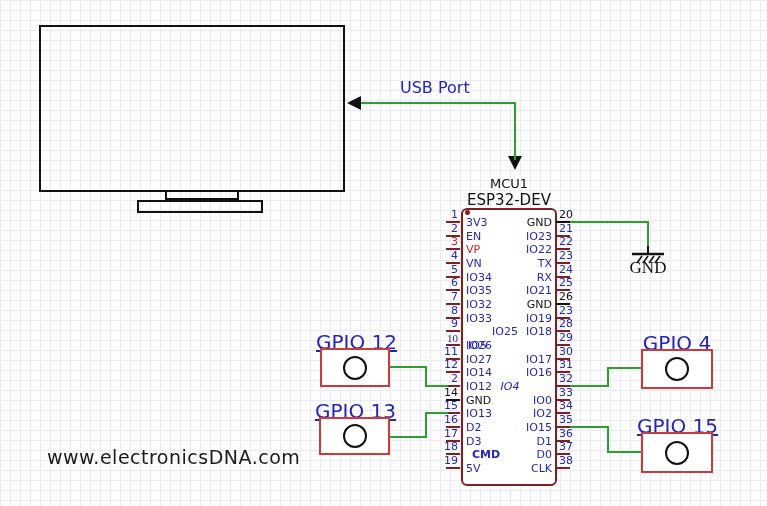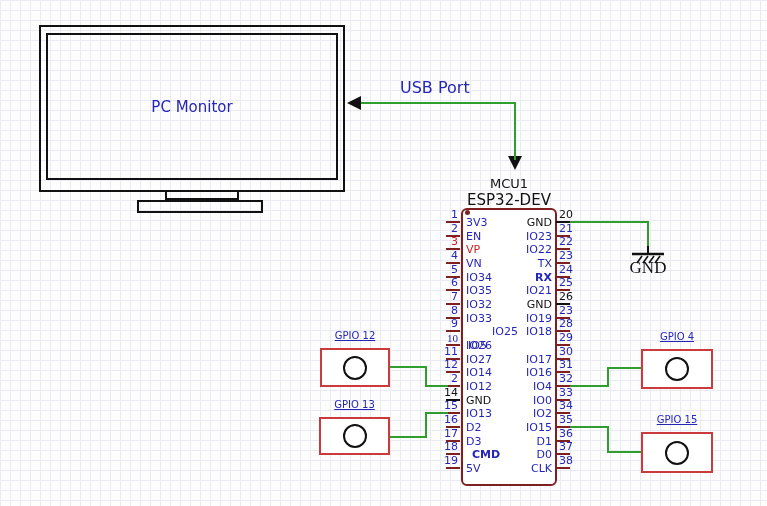--- a/index.html
+++ b/index.html
@@ -49,31 +49,28 @@
   .wire{background:var(--green);}
   .wire-black{background:var(--ink);}
   
   .arrow-left{width:0;height:0;border-top:7px solid transparent;border-bottom:7px solid transparent;
     border-right:14px solid var(--ink);}
   .arrow-down{width:0;height:0;border-left:7px solid transparent;border-right:7px solid transparent;
     border-top:14px solid var(--ink);}
   
   .gpio-box{border:2px solid var(--boxred);background:#fff;display:flex;align-items:center;justify-content:center;}
   .gpio-circle{width:20px;height:20px;border:2px solid var(--ink);border-radius:50%;background:transparent;}
-  .gpio-label{color:var(--blue);font-size:10px;text-align:center;text-decoration:underline;white-space:nowrap;}
+  .gpio-label{color:var(--blue);font-size:20px;text-align:center;text-decoration:underline;white-space:nowrap;}
 </style>
 </head>
 <body>
 
 <div class="canvas">
 
   <div class="abs mon-outer"></div>
-  <div class="abs mon-screen">
-    <span class="mon-label">PC Monitor</span>
-  </div>
   <div class="abs mon-neck"></div>
   <div class="abs mon-base"></div>
 
   <span class="abs usb-label">USB Port</span>
   <div class="abs arrow-left" style="left:347px;top:96px;"></div>
   <div class="abs arrow-down" style="left:508px;top:156px;"></div>
 
   <span class="abs mcu-ref">MCU1</span>
   <span class="abs mcu-val">ESP32-DEV</span>
   <div class="abs chip-body"></div>
@@ -81,20 +78,21 @@
 
   <svg class="abs" style="left:631px;top:252px;" width="34" height="14">
     <line x1="1" y1="2" x2="33" y2="2" stroke="#111" stroke-width="2.5"></line>
     <line x1="6" y1="11" x2="11" y2="4" stroke="#111" stroke-width="1.6"></line>
     <line x1="12" y1="11" x2="17" y2="4" stroke="#111" stroke-width="1.6"></line>
     <line x1="18" y1="11" x2="23" y2="4" stroke="#111" stroke-width="1.6"></line>
     <line x1="24" y1="11" x2="29" y2="4" stroke="#111" stroke-width="1.6"></line>
   </svg>
   <span class="abs gnd-label">GND</span>
 
+  <span class="abs watermark">www.electronicsDNA.com</span>
 
 <div class="abs stub" style="left: 446px; top: 221px;"></div>
     <div class="abs pin-num" style="left: 426px; width: 32px; top: 209px; text-align: right;">1</div>
     <div class="abs pin-name" style="left: 466px; width: 78px; top: 216px; text-align: left;">3V3</div>
     <div class="abs stub" style="left: 446px; top: 234.67px;"></div>
     <div class="abs pin-num" style="left: 426px; width: 32px; top: 222.67px; text-align: right;">2</div>
     <div class="abs pin-name" style="left: 466px; width: 78px; top: 229.67px; text-align: left;">EN</div>
     <div class="abs stub" style="left: 446px; top: 248.34px;"></div>
     <div class="abs pin-num red-style" style="left: 426px; width: 32px; top: 236.34px; text-align: right;">3</div>
     <div class="abs pin-name red-style" style="left: 466px; width: 78px; top: 243.34px; text-align: left;">VP</div>
@@ -153,21 +151,21 @@
     <div class="abs pin-num" style="left: 559px; width: 32px; top: 222.67px; text-align: left;">21</div>
     <div class="abs pin-name" style="left: 468px; width: 84px; top: 229.67px; text-align: right;">IO23</div>
     <div class="abs stub" style="left: 556px; top: 248.34px;"></div>
     <div class="abs pin-num" style="left: 559px; width: 32px; top: 236.34px; text-align: left;">22</div>
     <div class="abs pin-name" style="left: 468px; width: 84px; top: 243.34px; text-align: right;">IO22</div>
     <div class="abs stub" style="left: 556px; top: 262.01px;"></div>
     <div class="abs pin-num" style="left: 559px; width: 32px; top: 250.01px; text-align: left;">23</div>
     <div class="abs pin-name" style="left: 468px; width: 84px; top: 257.01px; text-align: right;">TX</div>
     <div class="abs stub" style="left: 556px; top: 275.68px;"></div>
     <div class="abs pin-num" style="left: 559px; width: 32px; top: 263.68px; text-align: left;">24</div>
-    <div class="abs pin-name" style="left: 468px; width: 84px; top: 270.68px; text-align: right; font-weight: bold;">RX</div>
+    <div class="abs pin-name" style="left: 468px; width: 84px; top: 270.68px; text-align: right;">RX</div>
     <div class="abs stub" style="left: 556px; top: 289.35px;"></div>
     <div class="abs pin-num" style="left: 559px; width: 32px; top: 277.35px; text-align: left;">25</div>
     <div class="abs pin-name" style="left: 468px; width: 84px; top: 284.35px; text-align: right;">IO21</div>
     <div class="abs stub gnd-stub" style="left: 556px; top: 303.02px;"></div>
     <div class="abs pin-num gnd-style" style="left: 559px; width: 32px; top: 291.02px; text-align: left;">26</div>
     <div class="abs pin-name gnd-style" style="left: 468px; width: 84px; top: 298.02px; text-align: right;">GND</div>
     <div class="abs stub" style="left: 556px; top: 316.69px;"></div>
     <div class="abs pin-num" style="left: 559px; width: 32px; top: 304.69px; text-align: left;">23</div>
     <div class="abs pin-name" style="left: 468px; width: 84px; top: 311.69px; text-align: right;">IO19</div>
     <div class="abs stub" style="left: 556px; top: 330.36px;"></div>
@@ -177,21 +175,21 @@
     <div class="abs pin-num" style="left: 559px; width: 32px; top: 332.03px; text-align: left;">29</div>
     <div class="abs pin-name" style="left: 468px; width: 84px; top: 339.03px; text-align: left;">IO5</div>
     <div class="abs stub" style="left: 556px; top: 357.7px;"></div>
     <div class="abs pin-num" style="left: 559px; width: 32px; top: 345.7px; text-align: left;">30</div>
     <div class="abs pin-name" style="left: 468px; width: 84px; top: 352.7px; text-align: right;">IO17</div>
     <div class="abs stub" style="left: 556px; top: 371.37px;"></div>
     <div class="abs pin-num" style="left: 559px; width: 32px; top: 359.37px; text-align: left;">31</div>
     <div class="abs pin-name" style="left: 468px; width: 84px; top: 366.37px; text-align: right;">IO16</div>
     <div class="abs stub" style="left: 556px; top: 385.04px;"></div>
     <div class="abs pin-num" style="left: 559px; width: 32px; top: 373.04px; text-align: left;">32</div>
-    <div class="abs pin-name" style="left: 468px; width: 84px; top: 380.04px; text-align: right;">IO4</div>
+    <div class="abs pin-name" style="left: 468px; width: 84px; top: 380.04px; text-align: center; font-style: italic;">IO4</div>
     <div class="abs stub" style="left: 556px; top: 398.71px;"></div>
     <div class="abs pin-num" style="left: 559px; width: 32px; top: 386.71px; text-align: left;">33</div>
     <div class="abs pin-name" style="left: 468px; width: 84px; top: 393.71px; text-align: right;">IO0</div>
     <div class="abs stub" style="left: 556px; top: 412.38px;"></div>
     <div class="abs pin-num" style="left: 559px; width: 32px; top: 400.38px; text-align: left;">34</div>
     <div class="abs pin-name" style="left: 468px; width: 84px; top: 407.38px; text-align: right;">IO2</div>
     <div class="abs stub" style="left: 556px; top: 426.05px;"></div>
     <div class="abs pin-num" style="left: 559px; width: 32px; top: 414.05px; text-align: left;">35</div>
     <div class="abs pin-name" style="left: 468px; width: 84px; top: 421.05px; text-align: right;">IO15</div>
     <div class="abs stub" style="left: 556px; top: 439.72px;"></div>

